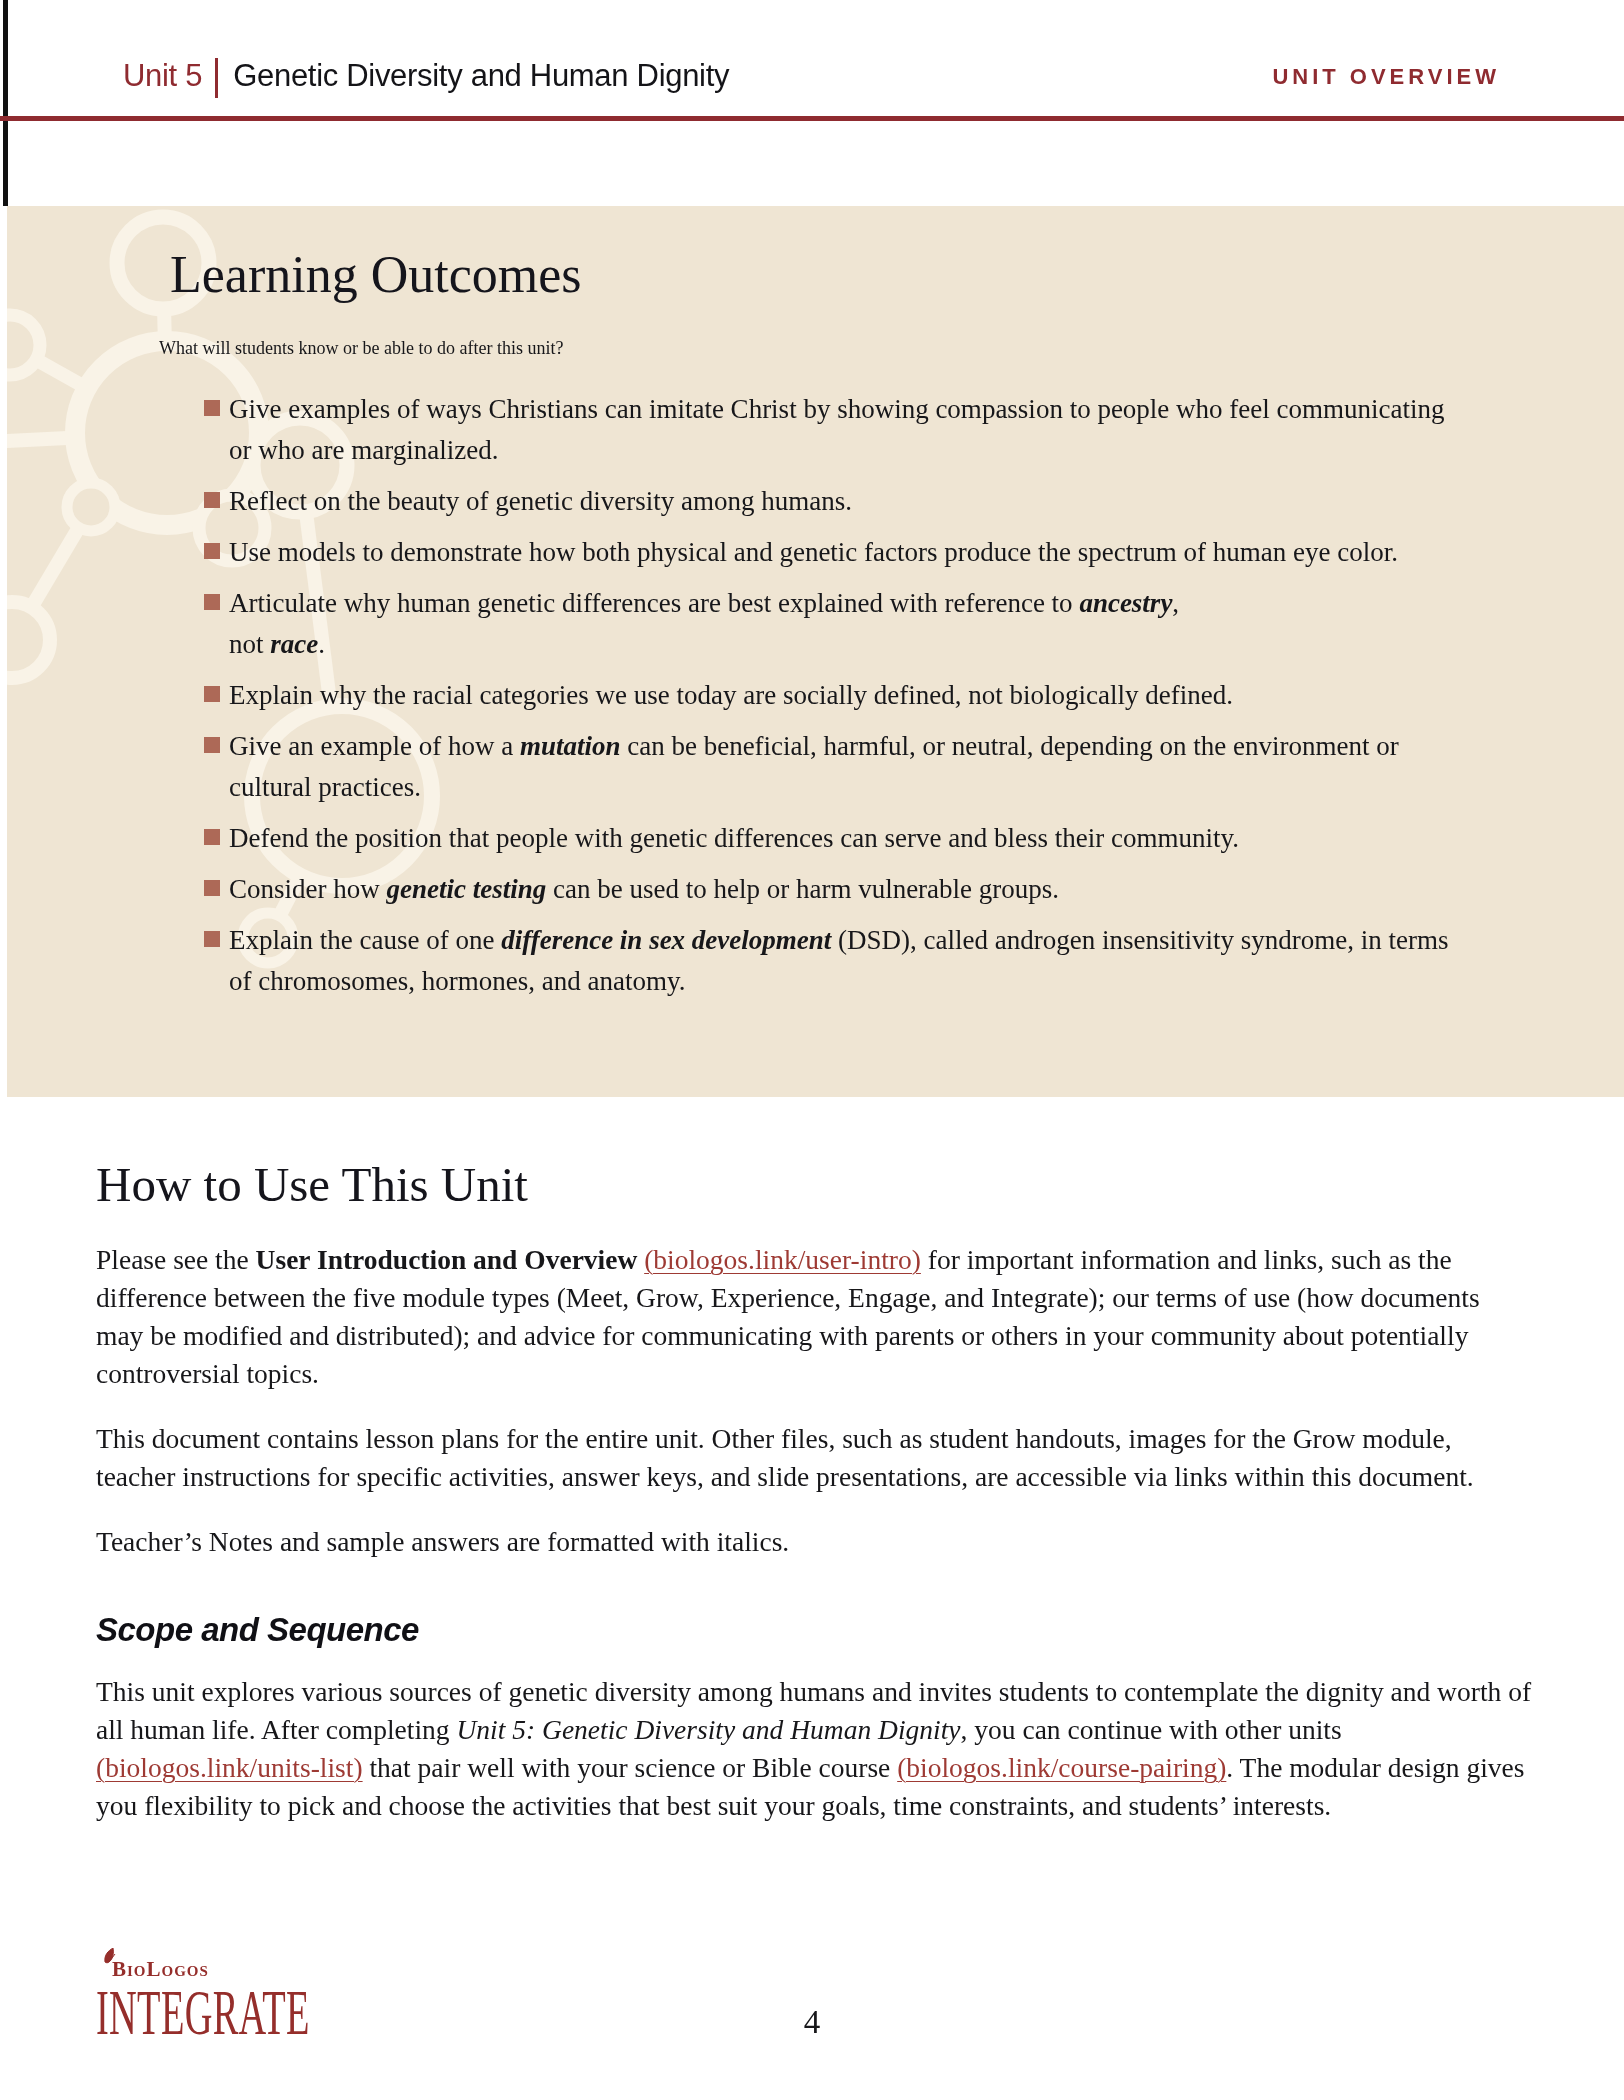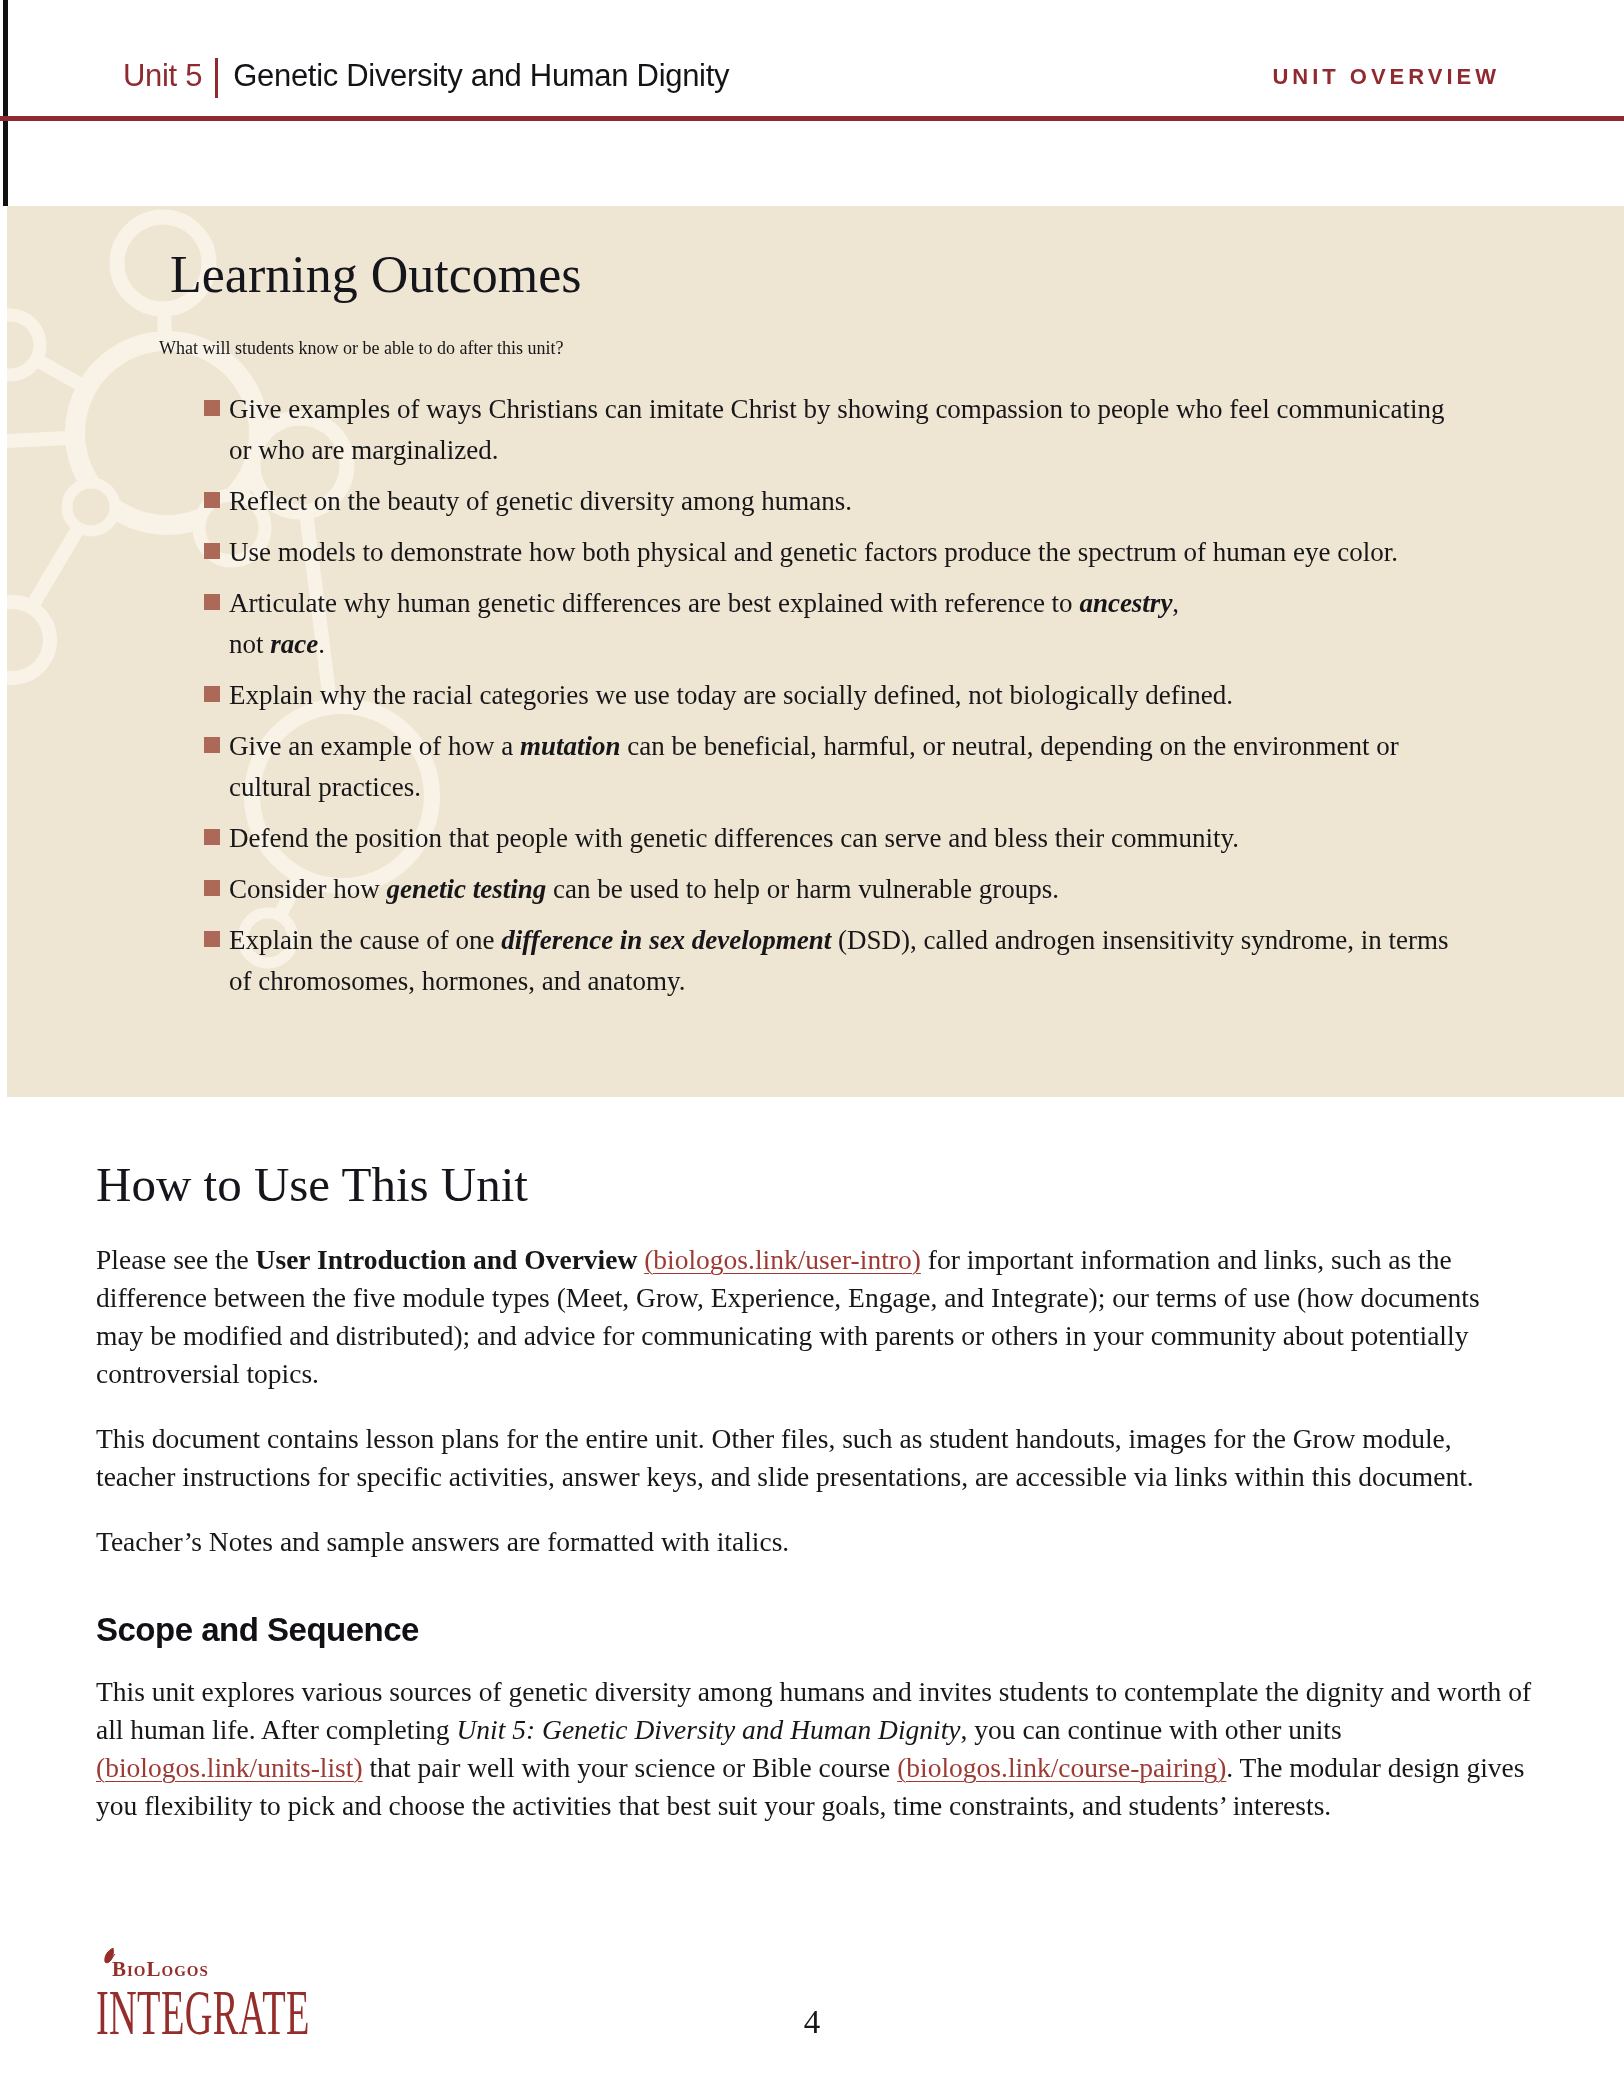--- a/index.html
+++ b/index.html
@@ -35,21 +35,21 @@
   .lo-intro{position:absolute;left:152px;top:124px;margin:0;font-size:18px;line-height:36px;}
   .lo-bullets{position:absolute;left:197px;top:183px;width:1250px;}
   .bullet-row{display:flex;margin-bottom:10px;}
   .bullet-sq{flex:0 0 16px;width:16px;height:16px;background:var(--bullet-square);margin:11px 9px 0 0;}
   .bullet-text{font-size:27px;line-height:41px;}
   
   .main{position:absolute;left:96px;top:1158px;width:1436px;}
   .h1{margin:0 0 28px 0;font-weight:normal;font-size:49px;line-height:1.12;color:#15151c;}
   .main p{margin:0 0 27px 0;font-size:27.5px;line-height:38px;}
   .h2{margin:50px 0 24px 0;font-family:"Liberation Sans", sans-serif;font-weight:bold;
-    font-size:33px;letter-spacing:-0.5px;color:#101015;}
+    font-size:33px;letter-spacing:-0.5px;color:#101015;font-style:italic;}
   .seg-b{font-weight:bold;}
   .seg-i{font-style:italic;}
   .seg-bi{font-weight:bold;font-style:italic;}
   a.seg-link{color:var(--link-red);text-decoration:underline;text-decoration-thickness:1px;
     text-underline-offset:4px;cursor:pointer;}
   
   .logo{position:absolute;left:96px;top:1946px;color:var(--logo-red);line-height:1;}
   .logo-leaf{position:absolute;left:7px;top:2px;}
   .logo-top{display:block;margin-left:16px;padding-top:13px;font-variant:small-caps;
     font-weight:bold;font-size:21px;letter-spacing:1px;}

